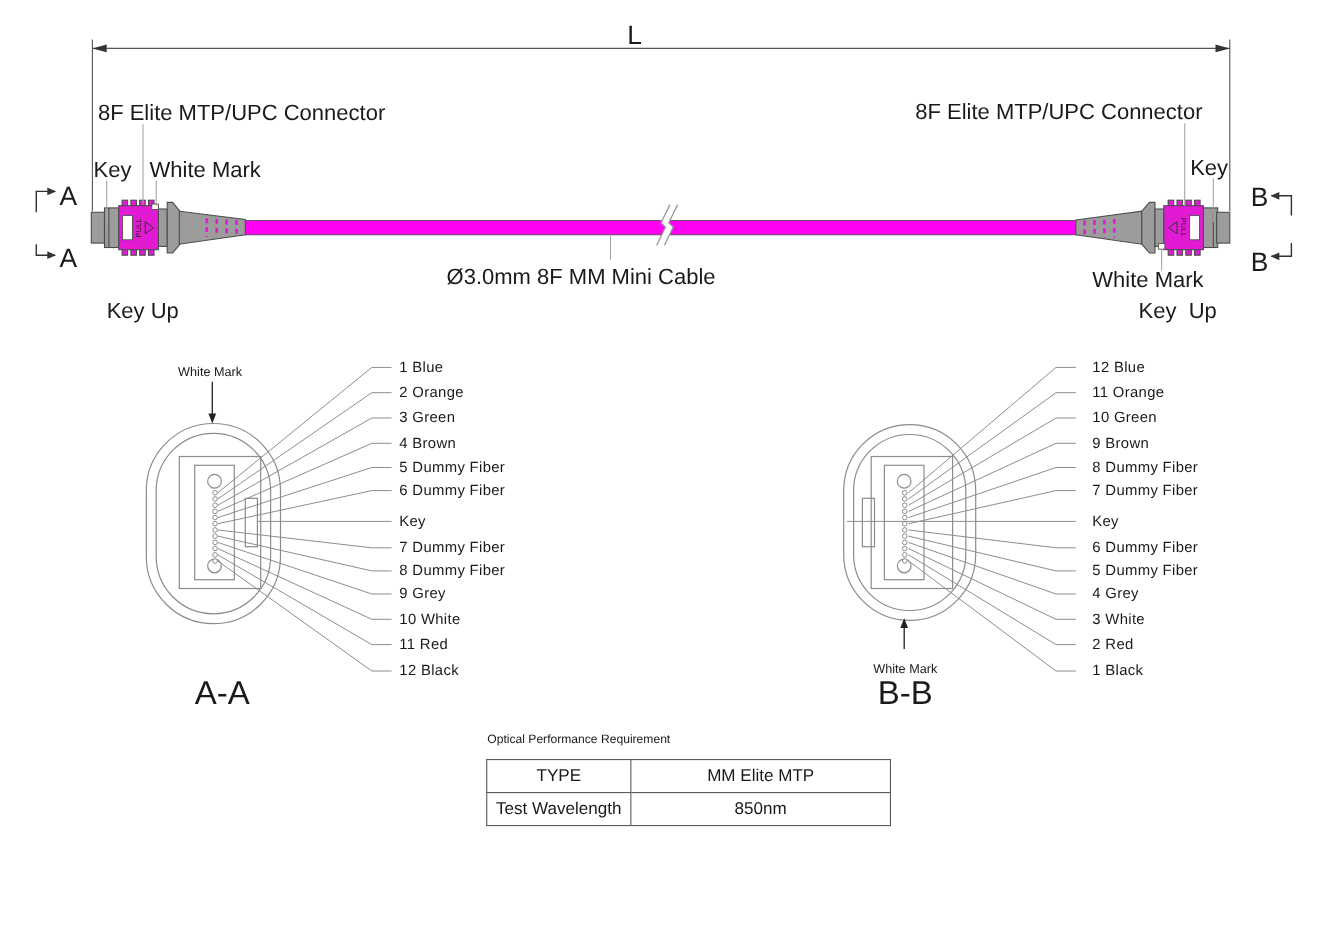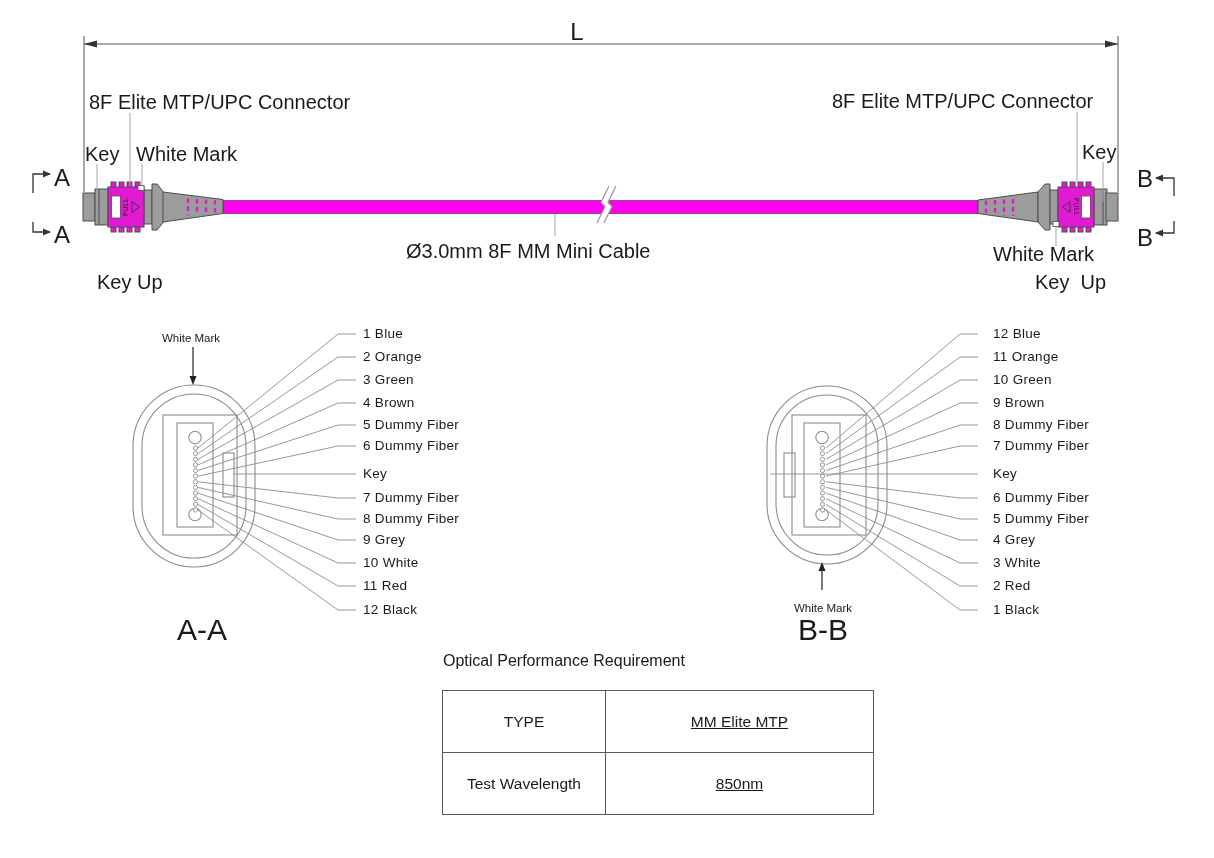--- a/index.html
+++ b/index.html
@@ -8,25 +8,25 @@
   svg{position:absolute;left:0;top:0;}
   svg text{fill:#1a1a1a;}
   .biglabel{font-size:20px;}
   .medlabel{font-size:20px;}
   .fiberlabel{font-size:13.5px;letter-spacing:.3px;}
   .tinylabel{font-size:11.5px;}
   .sectitle{font-size:30px;}
   .marker{font-size:24px;}
   .dimlabel{font-size:24px;}
   .pull{font-size:6.5px;fill:#222;letter-spacing:.4px;}
-  #perf-title{position:absolute;left:443px;top:652px;font-size:16px;}
+  #perf-title{position:absolute;left:443px;top:666px;font-size:11px;}
   #perf-table{position:absolute;left:442px;top:690px;border-collapse:collapse;table-layout:fixed;}
-  #perf-table td{border:1px solid #5a5a5a;height:29px;text-align:center;vertical-align:middle;font-size:15.5px;padding:16px;}
+  #perf-table td{border:1px solid #5a5a5a;height:29px;text-align:center;vertical-align:middle;font-size:15.5px;padding:0;}
   #perf-table td.c1{width:130px;}
-  #perf-table td.c2{width:235px;text-decoration:underline;}
+  #perf-table td.c2{width:235px;}
 </style>
 </head>
 <body>
 
 <div id="stage">
 
 <svg width="1214" height="660" viewBox="0 0 1214 660">
 
   <g stroke="#555">
     <line x1="84" y1="36" x2="84" y2="192"></line>

